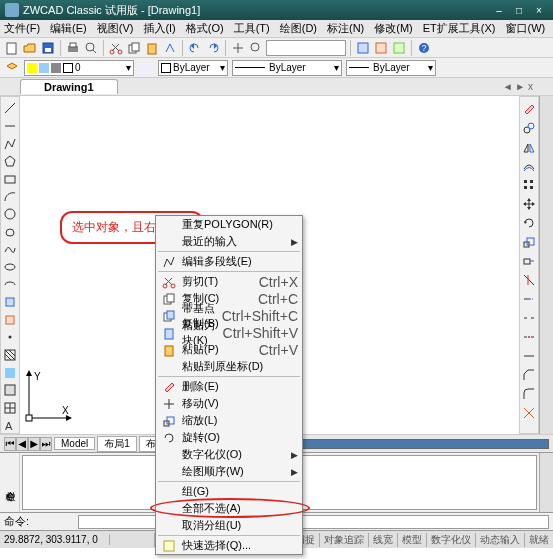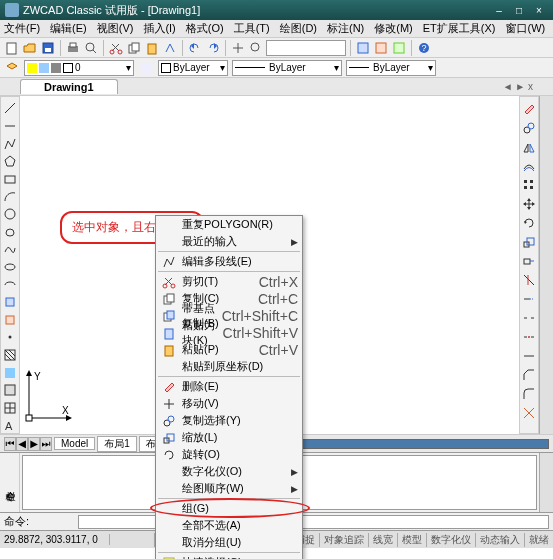--- a/index.html
+++ b/index.html
@@ -574,29 +574,20 @@
       <div class="ic">
         <svg width="14" height="14">
           <path d="M7 2 L7 12 M2 7 L12 7" stroke="#333"></path>
         </svg>
       </div>
       <div class="lbl">移动(V)</div>
     </div>
     <div class="row">
       <div class="ic">
         <svg width="14" height="14">
-          <circle cx="5" cy="9" r="3" fill="none" stroke="#333"></circle>
-          <circle cx="9" cy="5" r="3" fill="none" stroke="#36c"></circle>
-        </svg>
-      </div>
-      <div class="lbl">复制选择(Y)</div>
-    </div>
-    <div class="row">
-      <div class="ic">
-        <svg width="14" height="14">
           <rect x="2" y="7" width="5" height="5" fill="none" stroke="#333"></rect>
           <rect x="5" y="3" width="7" height="7" fill="none" stroke="#36c"></rect>
         </svg>
       </div>
       <div class="lbl">缩放(L)</div>
     </div>
     <div class="row">
       <div class="ic">
         <svg width="14" height="14">
           <path d="M3 7 A4 4 0 1 1 7 11" fill="none" stroke="#333"></path>

